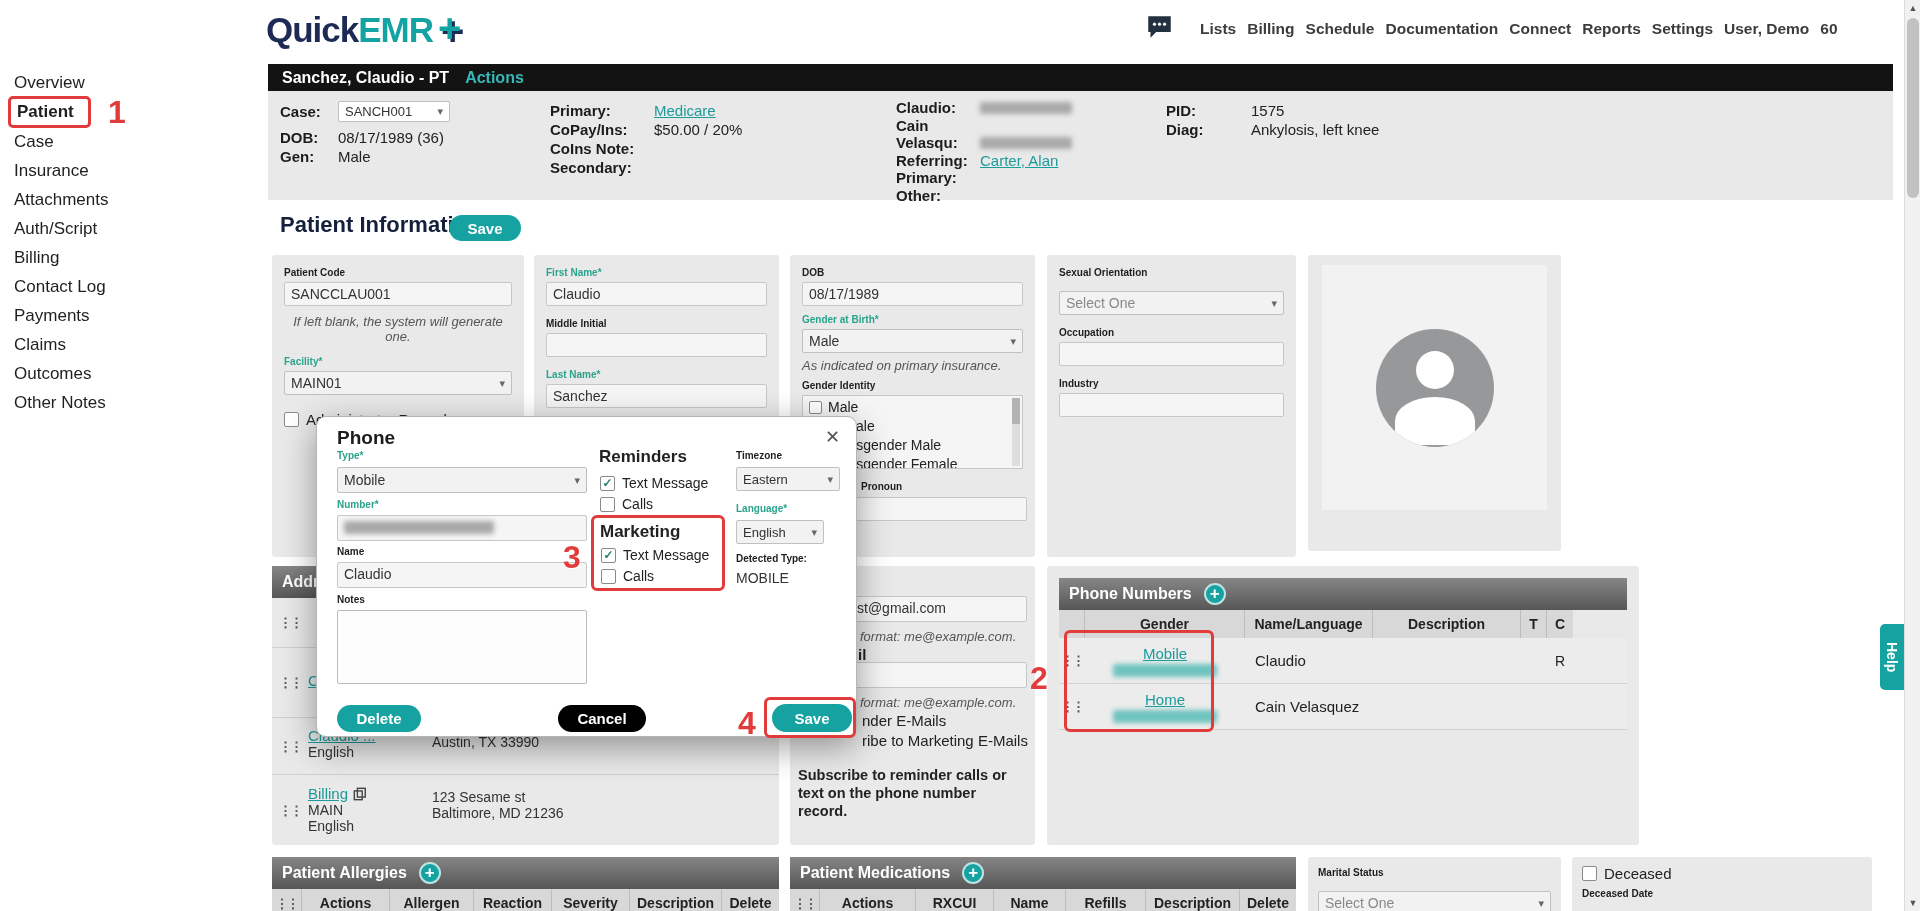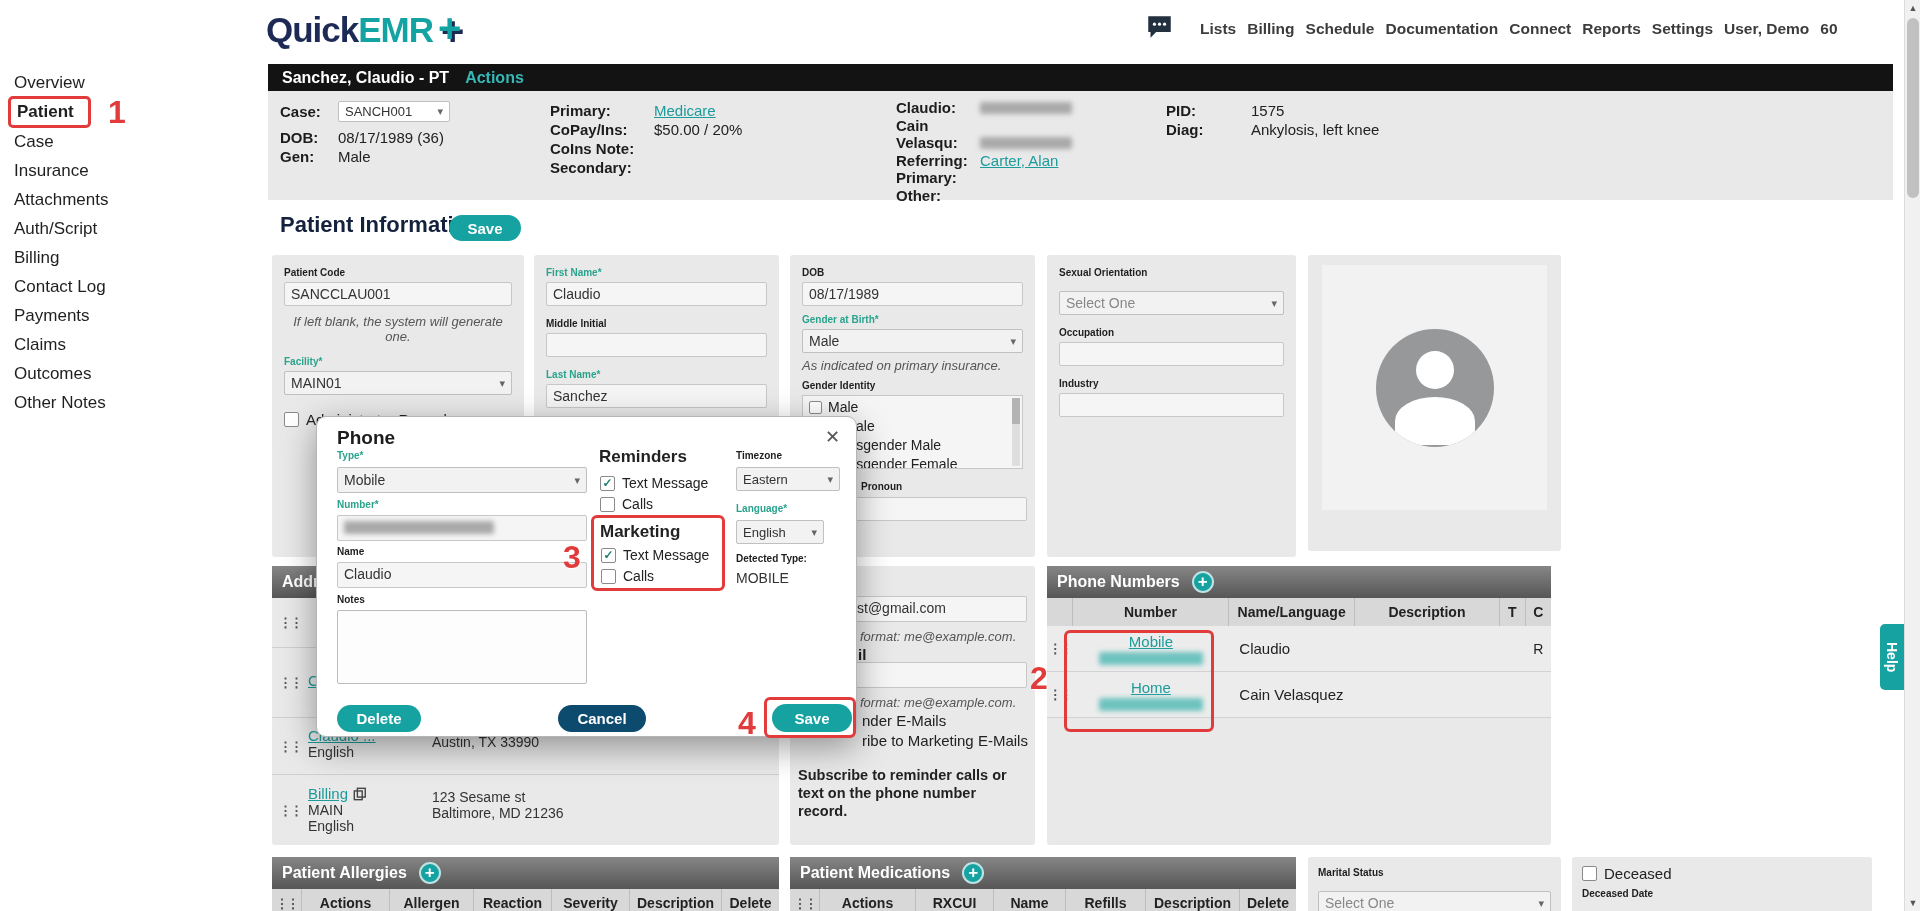--- a/index.html
+++ b/index.html
@@ -57,21 +57,21 @@
   
   .sechdr { height: 32px; background: linear-gradient(#868686, #565656); color: #fff; font-weight: bold; font-size: 16px; display: flex; align-items: center; padding: 0 10px; gap: 12px; }
   .plusbtn { width: 22px; height: 22px; border-radius: 50%; background: #17A2A2; color: #fff; font-weight: bold; font-size: 17px; display: flex; align-items: center; justify-content: center; cursor: pointer; border: 2px solid #bfe3e3; }
   .trow { display: flex; }
   .tcell { border-right: 1px solid #bdbdbd; display: flex; align-items: center; justify-content: center; font-weight: bold; font-size: 14px; color: #222; background: #d8d8d8; height: 28px; }
   .drow { display: flex; background: #ececec; border-bottom: 1px solid #d2d2d2; }
   .dots { color: #555; font-size: 13px; letter-spacing: -2px; font-weight: bold; cursor: grab; }
 
   .pill { border: none; border-radius: 14px; color: #fff; font-weight: bold; font-size: 15px; display: inline-flex; align-items: center; justify-content: center; cursor: pointer; }
   .pill.teal { background: #17A2A2; }
-  .pill.gray { background: #0c4a6e; }
+  .pill.gray { background: #000000; }
 
   
   .photoArea { width: 225px; height: 245px; background: #f2f2f2; display: flex; align-items: center; justify-content: center; margin: 2px auto 0; }
   .avatar { width: 118px; height: 118px; background: #96989a; border-radius: 50%; position: relative; overflow: hidden; }
   .avatar::before { content: ""; position: absolute; left: 50%; top: 22px; transform: translateX(-50%); width: 38px; height: 38px; background: #fff; border-radius: 50%; }
   .avatar::after { content: ""; position: absolute; left: 50%; top: 68px; transform: translateX(-50%); width: 80px; height: 48px; background: #fff; border-radius: 50% 50% 0 0; }
 
   
   .listbox { background: #f5f5f5; border: 1px solid #c7c7c7; height: 74px; overflow: hidden; position: relative; padding: 2px 14px 2px 6px; }
   .lbrow { display: flex; align-items: center; font-size: 14px; line-height: 19px; color: #222; }
@@ -344,28 +344,28 @@
   <div class="inp" style="position:absolute;left:8px;right:8px;top:30px;height:26px;padding-left:58px">st@gmail.com</div>
   <div class="note" style="position:absolute;left:70px;top:63px;white-space:nowrap">format: me@example.com.</div>
   <div style="position:absolute;left:68px;top:80px;font-size:15px;font-weight:bold">il</div>
   <div class="inp" style="position:absolute;left:8px;right:8px;top:96px;height:26px"></div>
   <div class="note" style="position:absolute;left:70px;top:129px;white-space:nowrap">format: me@example.com.</div>
   <div style="position:absolute;left:72px;top:146px;font-size:15px">nder E-Mails</div>
   <div style="position:absolute;left:72px;top:166px;width:168px;font-size:15px;line-height:18px">ribe to Marketing E-Mails</div>
   <div style="position:absolute;left:8px;top:200px;width:230px;font-size:14.5px;font-weight:bold;line-height:18px">Subscribe to reminder calls or text on the phone number record.</div>
 </div>
 
-<div class="panel" style="left:1047px;top:566px;width:504px;height:279px;padding:0">
+<div class="panel" style="left:1047px;top:566px;width:592px;height:279px;padding:12px">
   <div class="sechdr">
     <span>Phone Numbers</span>
     <span class="plusbtn">+</span>
   </div>
   <div class="trow">
     <div class="tcell" style="width:26px"></div>
-    <div class="tcell" style="width:160px">Number</div>
+    <div class="tcell" style="width:160px">Gender</div>
     <div class="tcell" style="width:128px">Name/Language</div>
     <div class="tcell" style="width:148px">Description</div>
     <div class="tcell" style="width:26px">T</div>
     <div class="tcell" style="width:26px;border-right:none">C</div>
   </div>
   <div class="drow" style="height:46px">
     <div style="width:26px;display:flex;align-items:center;justify-content:center">
         <span class="dots">⋮⋮</span>
       </div>
     <div style="width:160px;display:flex;flex-direction:column;align-items:center;justify-content:center">

